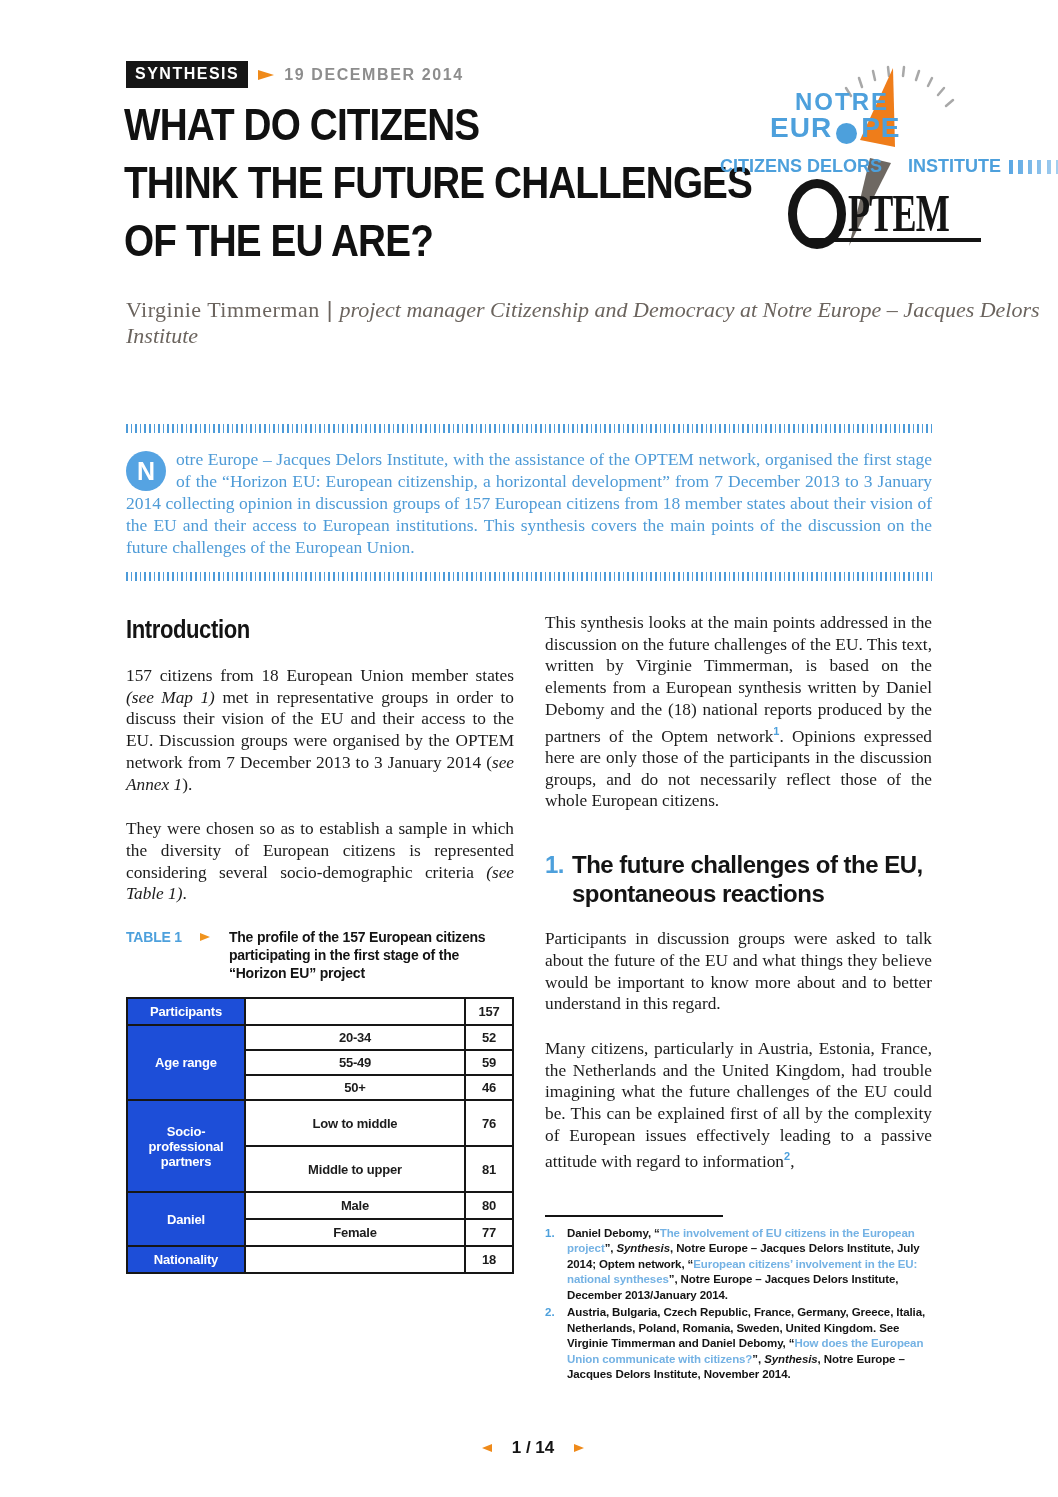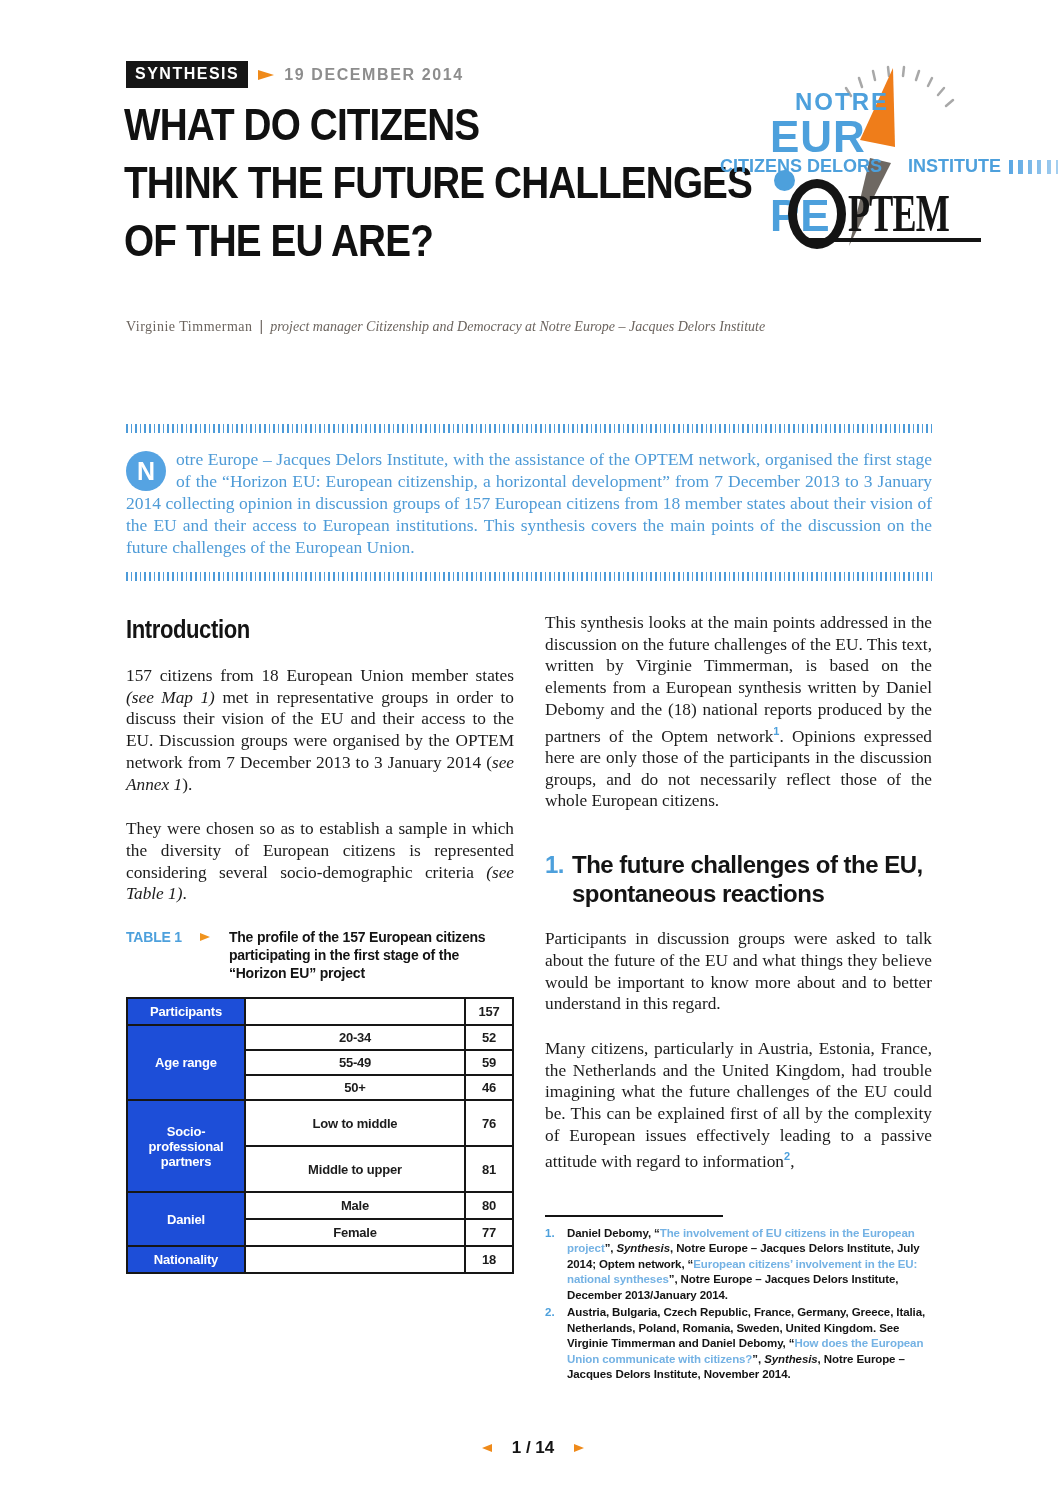--- a/index.html
+++ b/index.html
@@ -14,32 +14,32 @@
   .badge{background:#161616;color:#fff;font-weight:700;font-size:16px;letter-spacing:1.5px;
          padding:4px 9px 5px 9px;}
   .kicker-arrow{width:0;height:0;border-left:16px solid #ef8a1a;border-top:5px solid transparent;
          border-bottom:5px solid transparent;}
   .kicker-date{color:#8d8d8d;font-weight:700;font-size:16px;letter-spacing:1.6px;}
 
   
   .doc-title{position:absolute;left:124px;top:96px;margin:0;font-size:44px;line-height:58px;
     font-weight:700;color:#111;letter-spacing:-1px;}
   .doc-title .tline{display:inline-block;transform:scaleX(.88);transform-origin:0 50%;white-space:nowrap;}
-  .author{position:absolute;left:126px;top:297px;font-size:14px;color:#6b645e;margin-top:21px;}
+  .author{position:absolute;left:126px;top:297px;font-size:22px;color:#6b645e;}
   .author-name{font-family:"Liberation Serif",serif;letter-spacing:.5px;}
   .author-sep{margin:0 7px;color:#6b645e;}
   .author-role{font-family:"Liberation Serif",serif;font-style:italic;}
 
   
   .ne-logo{position:absolute;left:700px;top:60px;width:358px;height:200px;}
   .ne-logo svg{position:absolute;left:0;top:0;z-index:0;}
   .ne-notre{position:absolute;left:95px;top:28px;z-index:1;color:#4da0dc;font-weight:700;
     font-size:24px;letter-spacing:2px;}
   .ne-europe{position:absolute;left:70px;top:52px;z-index:1;color:#4da0dc;font-weight:700;
-    font-size:44px;letter-spacing:1px;display:flex;align-items:flex-start;flex-direction:column;}
+    font-size:28px;letter-spacing:1px;display:flex;align-items:flex-end;}
   .ne-dot{display:inline-block;width:21px;height:21px;border-radius:50%;background:#4da0dc;margin:8px 4px 0 4px;}
   .ne-jdi{position:absolute;left:20px;top:96px;z-index:1;color:#4da0dc;font-weight:700;
     font-size:18px;letter-spacing:0;display:flex;align-items:center;white-space:nowrap;}
   .ne-jdi .gap{display:inline-block;width:26px;}
   .ne-ticks{display:inline-block;width:112px;height:14px;margin-left:8px;
     background:repeating-linear-gradient(90deg,#5aa7e3 0 4px,transparent 4px 9.5px);
     -webkit-mask-image:linear-gradient(90deg,#000 0%,rgba(0,0,0,0) 96%);
     mask-image:linear-gradient(90deg,#000 0%,rgba(0,0,0,0) 96%);}
 
   

